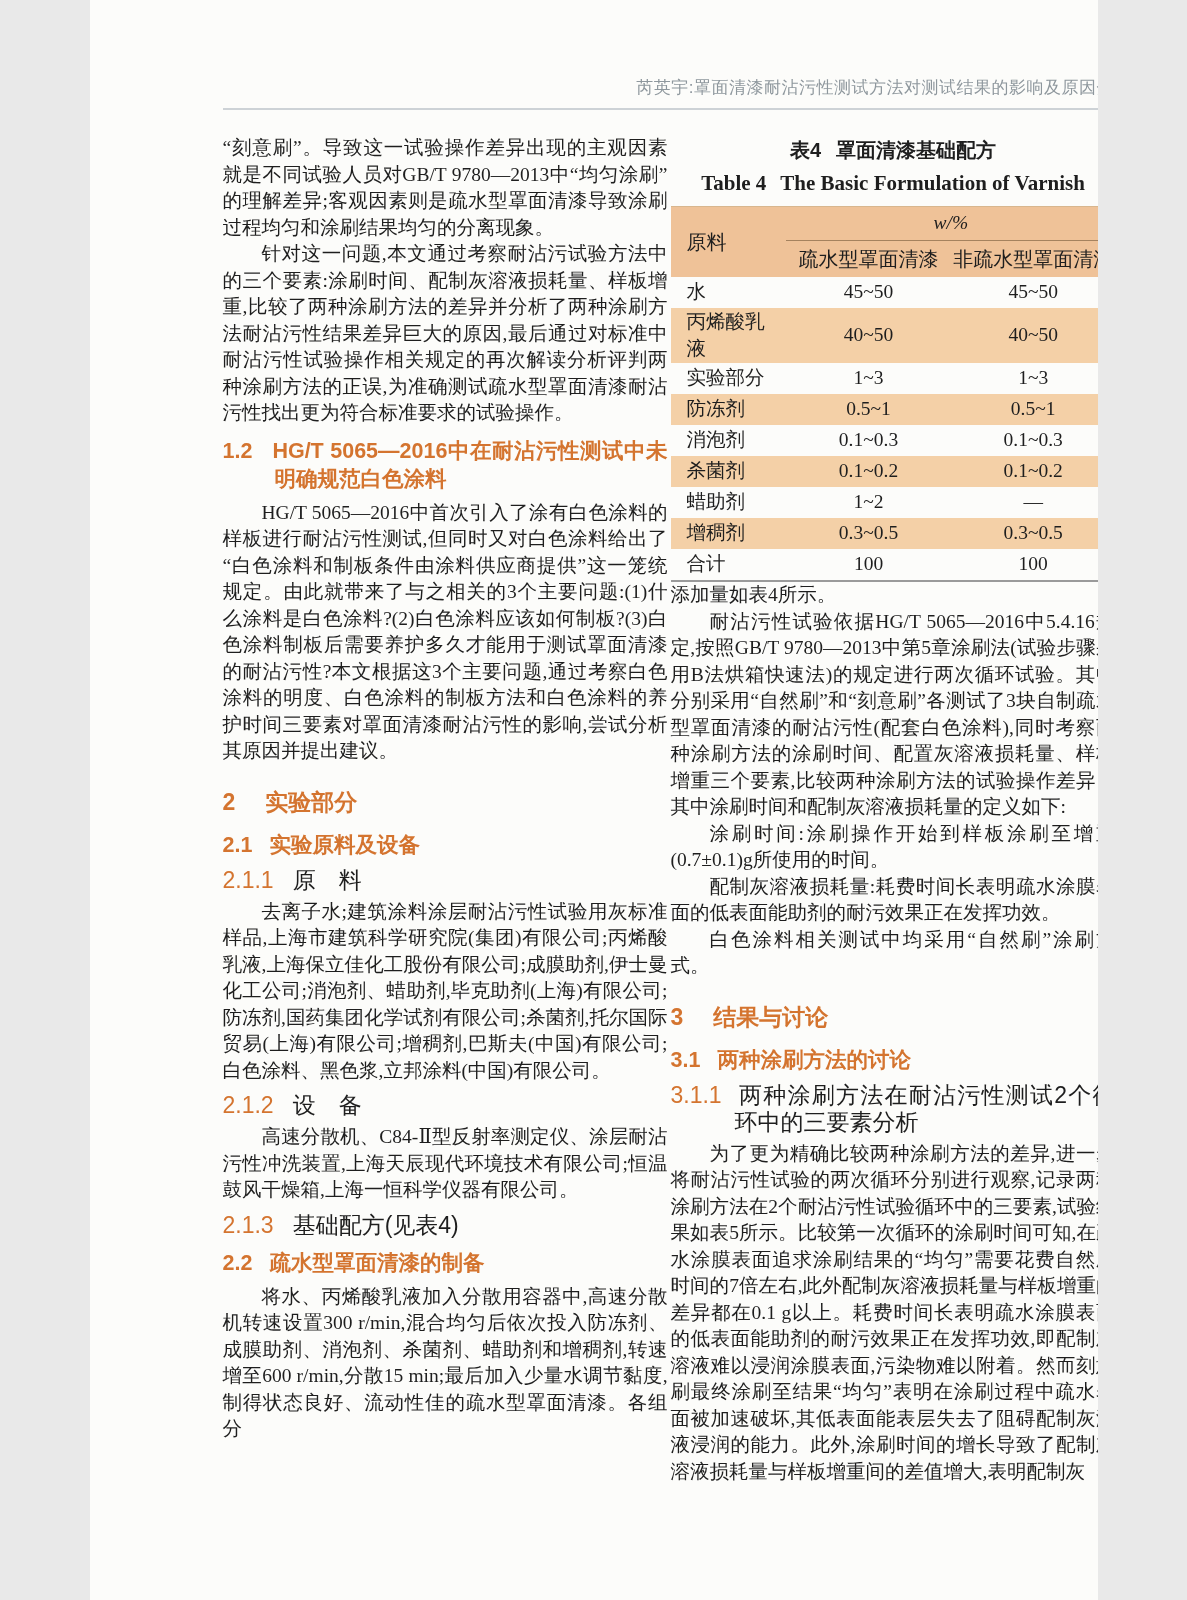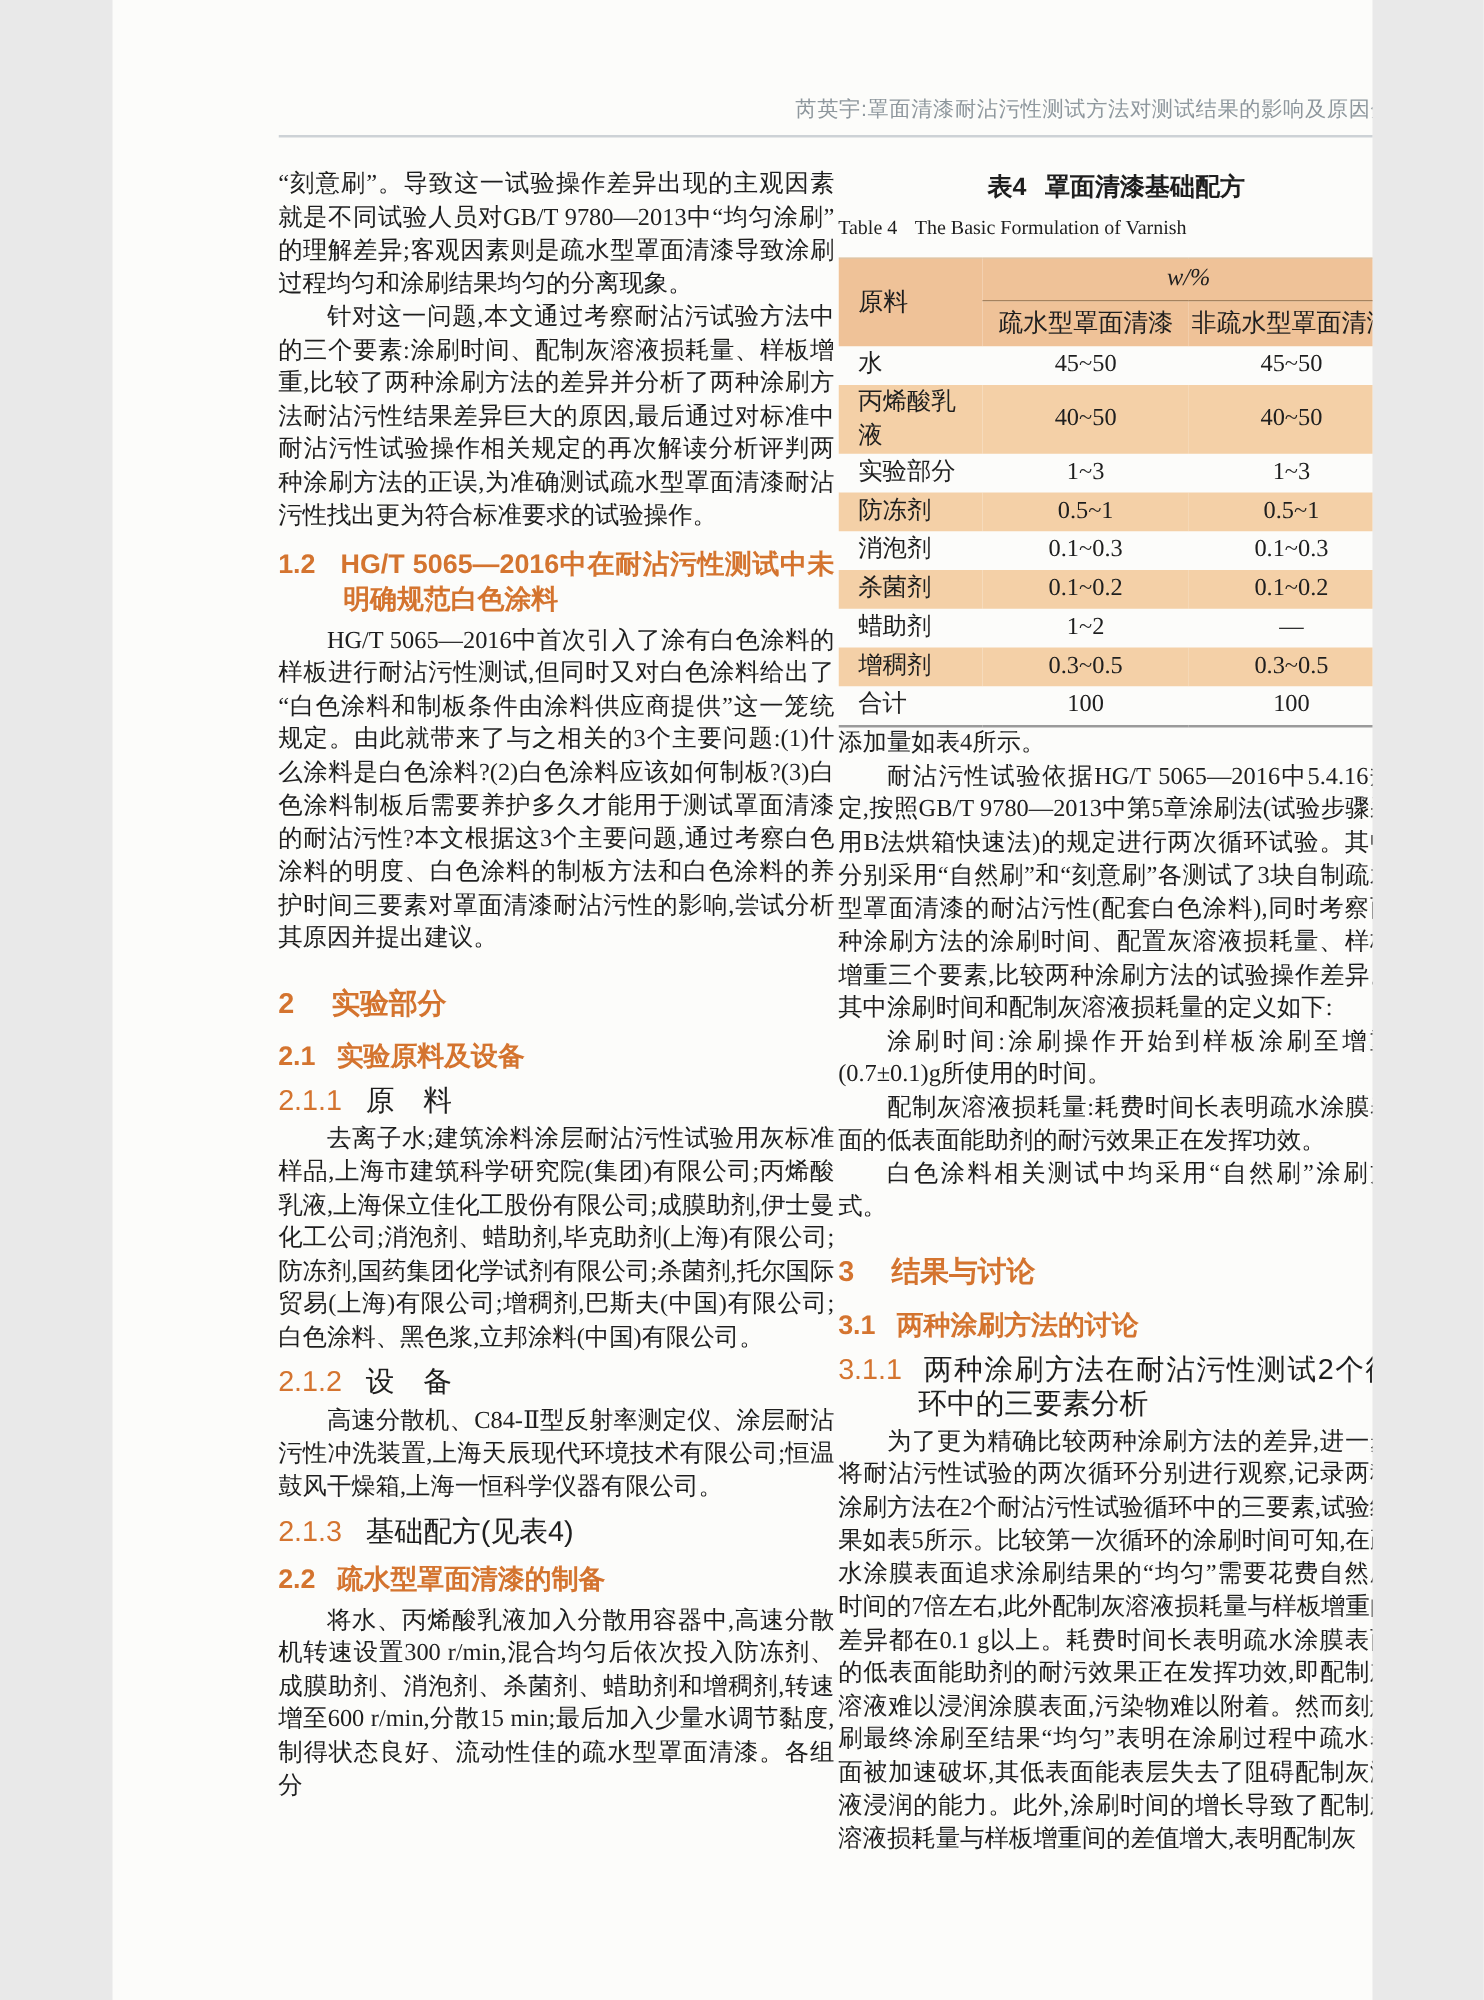--- a/index.html
+++ b/index.html
@@ -50,21 +50,21 @@
   h4.hang2 .h-num{margin-right:16px;}
 
   
   .tbl-title-cn{
     text-align:center;font-weight:bold;font-size:20px;
     font-family:"Liberation Sans","DejaVu Sans",sans-serif;
     margin:2px 0 7px;line-height:26px;
   }
   .tbl-title-cn .t-label{margin-right:15px;}
   .tbl-title-en{
-    text-align:left;font-weight:normal;font-size:16px;
+    text-align:center;font-weight:bold;font-size:21px;
     font-family:"Liberation Serif","DejaVu Serif",serif;
     margin:0 0 10px;line-height:26px;
   }
   .tbl-title-en .t-label{margin-right:14px;}
   table.formulation{
     width:100%;border-collapse:collapse;
     border-top:1px solid #d8b68e;border-bottom:2px solid #9a9a9a;
     font-size:19.5px;
   }
   table.formulation th{font-weight:normal;}

